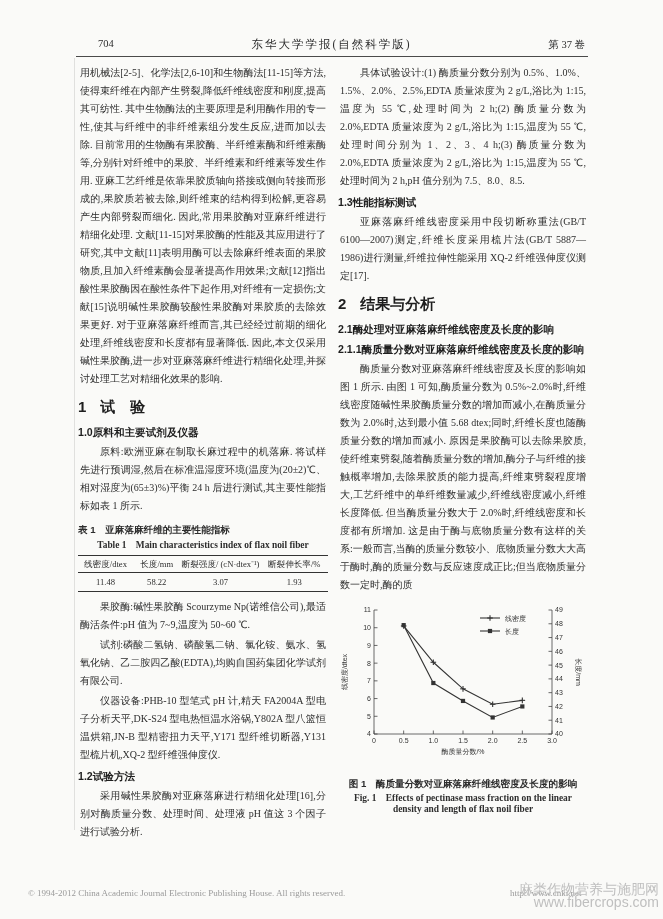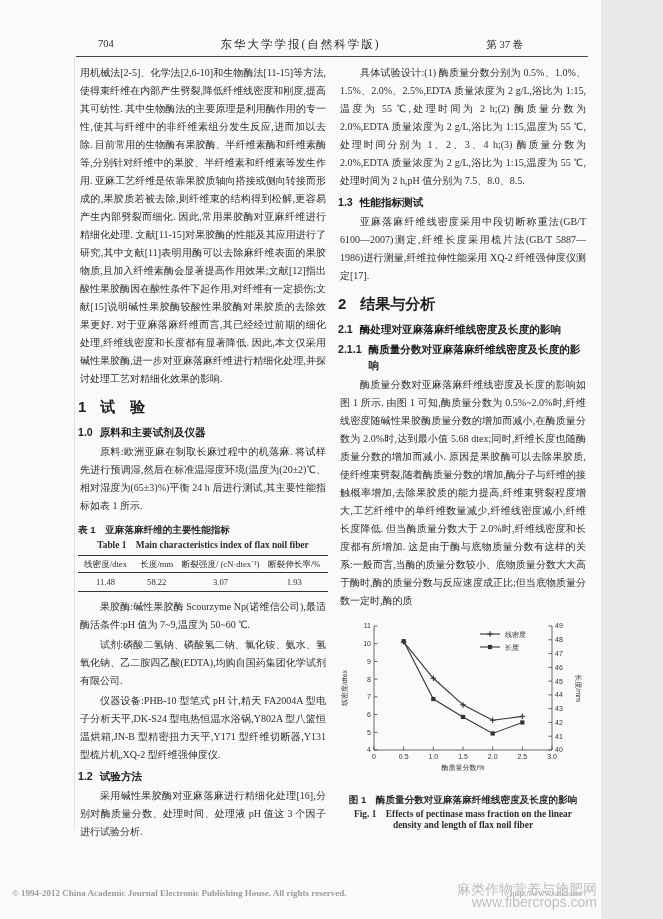--- a/index.html
+++ b/index.html
@@ -1,32 +1,32 @@
 <!DOCTYPE html>
 <html><head>
 <meta charset="utf-8">
 <style>
   html,body{margin:0;padding:0;background:#e8e8e6;}
-  .page{position:relative;width:601px;height:919px;background:#fafaf8;overflow:hidden;
+  .page{position:relative;width:663px;height:919px;background:#fafaf8;overflow:hidden;
         font-family:"Liberation Serif",serif;color:#2d2d2d;}
   
   .hdr-num{position:absolute;left:98px;top:38px;font-size:10.5px;}
   .hdr-title{position:absolute;left:0;right:0;top:37px;text-align:center;font-size:11.5px;letter-spacing:2px;}
   .hdr-vol{position:absolute;right:78px;top:38px;font-size:10.5px;}
   .hdr-rule{position:absolute;left:76px;top:56px;width:512px;height:1px;background:#4a4a4a;}
   .scan-line{position:absolute;left:74px;top:58px;width:1px;height:772px;background:rgba(0,0,0,.10);}
   
   .col{position:absolute;top:62px;width:250px;height:824px;overflow:hidden;}
   .col.left{left:78px;}
   .col.right{left:338px;}
   .p{font-size:10px;line-height:18px;text-align:justify;margin:2px;}
   .p.indent{text-indent:2em;}
   .h-section{display:flex;gap:14px;align-items:baseline;margin:10px 0 7px;
              font-family:"Liberation Sans",sans-serif;font-weight:bold;font-size:15px;color:#1e1e1e;}
-  .h-sub{display:flex;gap:7px;margin:4px 0 3px;font-family:"Liberation Sans",sans-serif;
+  .h-sub{display:flex;gap:0;margin:4px 0 3px;font-family:"Liberation Sans",sans-serif;
          font-weight:bold;font-size:10.6px;line-height:16px;color:#1e1e1e;}
   .h-sub .num{flex:none;}
   .h-sub .t{flex:1;}
   
   .tcap-zh{font-family:Liberation Sans, sans-serif;font-weight:bold;
            font-size:9.6px;margin-top:8px;line-height:14px;}
   .tcap-en{text-align:center;font-weight:bold;font-size:9.4px;line-height:13px;margin:2px 0 3px;}
   table.tbl{width:100%;border-collapse:collapse;border-top:1.4px solid #333;border-bottom:1.4px solid #333;
             font-size:8.6px;margin:1px 0 6px;}
   table.tbl th{font-weight:normal;border-bottom:0.8px solid #333;padding:2px 1px;line-height:12px;text-align:center;}
@@ -34,21 +34,21 @@
   
   .fig-wrap{margin-top:4px;text-align:center;}
   svg.chart text{font-family:"Liberation Sans",sans-serif;font-size:7px;fill:#333;}
   svg.chart .ax{stroke:#444;stroke-width:0.8;fill:none;}
   svg.chart .ser{stroke:#333;stroke-width:1.1;fill:none;}
   svg.chart .mk{fill:#333;}
   .fcap-zh{text-align:center;font-family:"Liberation Sans",sans-serif;font-weight:bold;
            font-size:9.6px;line-height:14px;margin-top:3px;}
   .fcap-en{text-align:center;font-weight:bold;font-size:9.4px;line-height:11px;margin:2px auto 0;max-width:225px;}
   
-  .ftr-copy{position:absolute;left:12px;top:888px;font-size:9px;color:#9a9a9a;font-weight:bold;}
+  .ftr-copy{position:absolute;left:28px;top:888px;font-size:9px;color:#9a9a9a;}
   .ftr-url{position:absolute;left:470px;top:888px;font-size:9px;color:#9a9a9a;padding-left:40px;}
   .watermark{position:absolute;right:4px;top:883px;text-align:right;color:#bfbfbf;
              font-size:14px;line-height:13px;font-family:"Liberation Sans",sans-serif;}
 </style>
 </head>
 <body>
 
 <div class="page">
 
   <div class="hdr-num">704</div>

